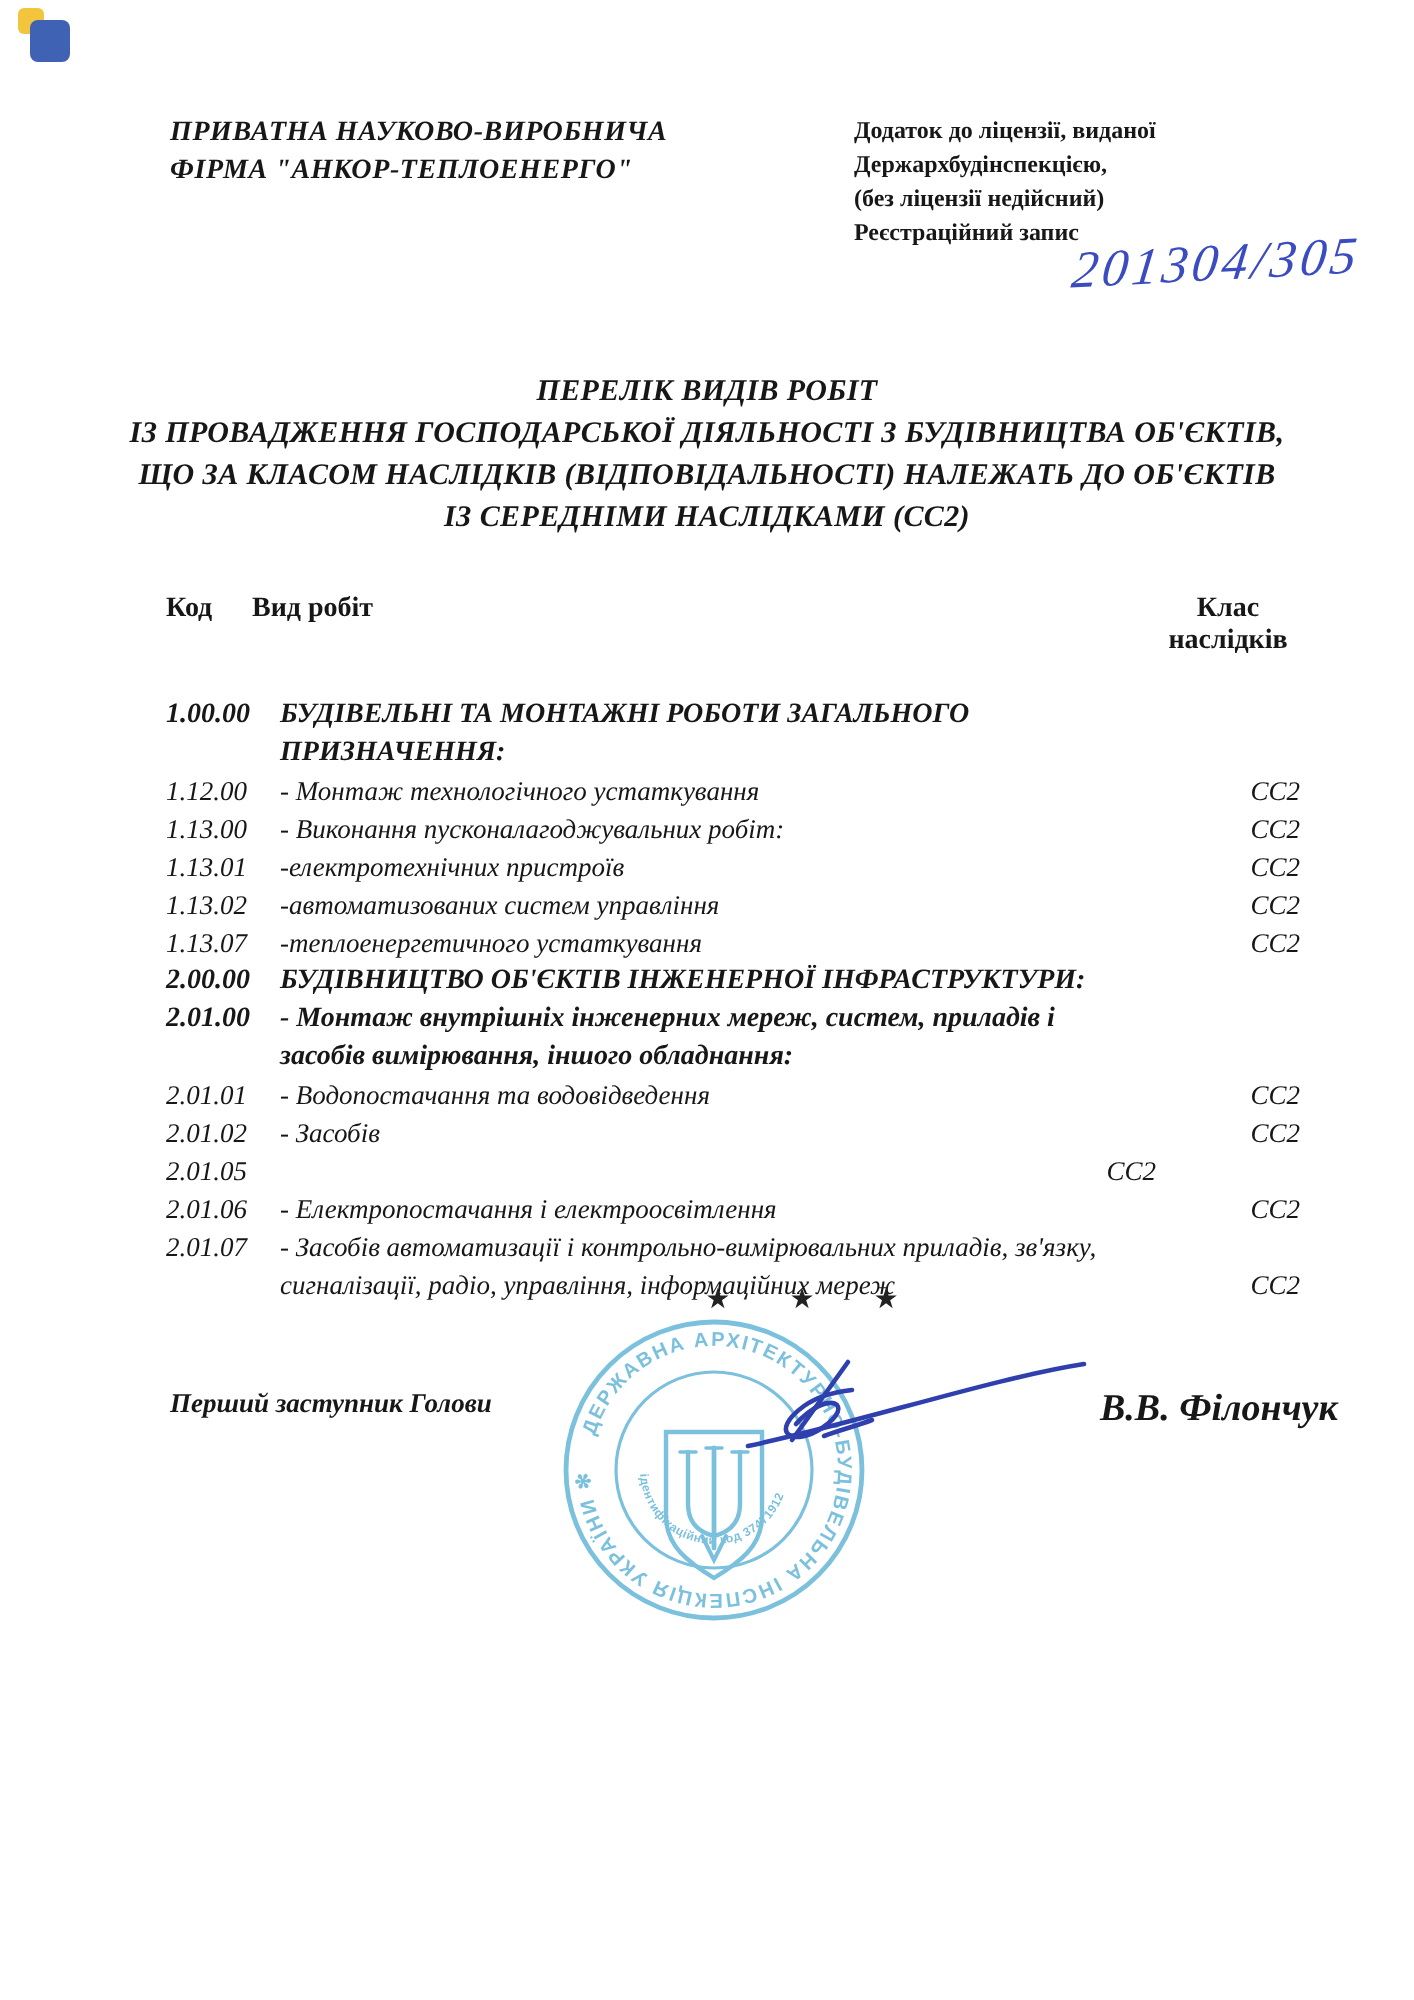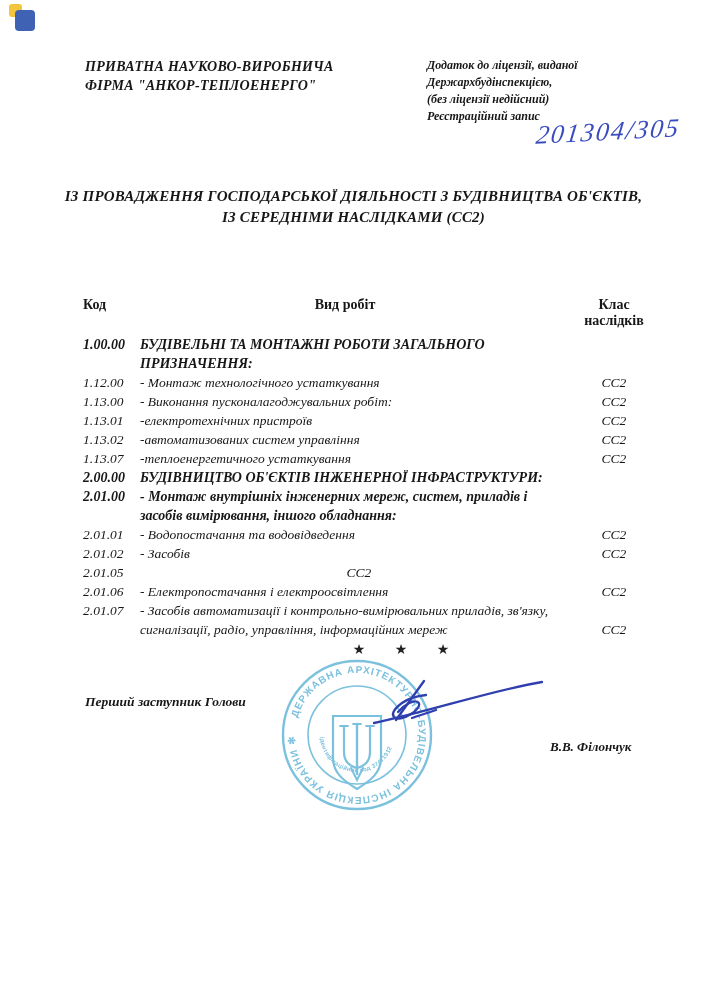--- a/index.html
+++ b/index.html
@@ -17,59 +17,59 @@
 
   
   .firm{
     position:absolute;left:85px;top:57px;width:310px;
     font-weight:bold;font-style:italic;font-size:14px;line-height:19px;letter-spacing:.3px;
   }
 
   
   .license{
     position:absolute;left:427px;top:57px;width:272px;
-    font-weight:bold;font-style:italic;font-size:12px;line-height:17px;
+    font-weight:bold;font-size:12px;line-height:17px;
   }
   .handwritten{
     position:absolute;left:536px;top:116px;width:180px;
     font-style:italic;font-size:26px;letter-spacing:2px;color:#3a4cc0;
     transform:rotate(-3deg) skewX(-10deg);white-space:nowrap;
   }
 
   
   .title{
     position:absolute;left:0;top:186px;width:707px;text-align:center;
     font-weight:bold;font-style:italic;font-size:15px;line-height:21px;letter-spacing:.2px;
   }
 
   
   .table{position:absolute;left:83px;top:297px;width:577px;}
-  .thead{display:grid;grid-template-columns:57px 438px 72px;margin-bottom:6px;}
+  .thead{display:grid;grid-template-columns:57px 438px 72px;margin-bottom:19px;}
   .th{font-weight:bold;font-size:14px;line-height:16px;font-style:normal;}
-  .th-works{text-align:center;transform:translateX(-14px);}
+  .th-works{transform:translateX(-14px);}
   .th-class{text-align:center;}
   .row{
     display:grid;grid-template-columns:57px 438px 72px;
     font-style:italic;font-size:13.5px;line-height:19px;
   }
   .row .c-code{white-space:nowrap;}
   .row .c-desc{padding-right:6px;}
-  .row .c-cls{text-align:center;align-self:end;}
+  .row .c-cls{text-align:right;align-self:end;}
   .row.bold{font-weight:bold;font-size:14px;}
 
   
   .stars{
     position:absolute;left:0;top:641px;width:707px;text-align:center;
     font-size:14px;letter-spacing:13px;color:#222;transform:translateX(54px);
     font-style:normal;
   }
 
   
   .sig-title{position:absolute;left:85px;top:694px;font-weight:bold;font-style:italic;font-size:13.5px;}
-  .sig-name{position:absolute;left:550px;top:694px;font-weight:bold;font-style:italic;font-size:13px;margin-top:45px;}
+  .sig-name{position:absolute;left:550px;top:694px;font-weight:bold;font-style:italic;font-size:19px;}
 
   .stamp{position:absolute;left:272px;top:650px;opacity:.82;}
   .stamp text{font-family:"Liberation Sans",sans-serif;font-weight:bold;}
   .signature{position:absolute;left:372px;top:676px;}
 </style>
 </head>
 <body>
 
 <div class="page">
 
@@ -86,21 +86,23 @@
   <div class="license">
     <div>Додаток до ліцензії, виданої</div>
     <div>Держархбудінспекцією,</div>
     <div>(без ліцензії недійсний)</div>
     <div>Реєстраційний запис</div>
   </div>
 
   <div class="handwritten">201304/305</div>
 
   <div class="title">
+    <div>ПЕРЕЛІК ВИДІВ РОБІТ</div>
     <div>ІЗ ПРОВАДЖЕННЯ ГОСПОДАРСЬКОЇ ДІЯЛЬНОСТІ З БУДІВНИЦТВА ОБ'ЄКТІВ,</div>
+    <div>ЩО ЗА КЛАСОМ НАСЛІДКІВ (ВІДПОВІДАЛЬНОСТІ) НАЛЕЖАТЬ ДО ОБ'ЄКТІВ</div>
     <div>ІЗ СЕРЕДНІМИ НАСЛІДКАМИ (СС2)</div>
   </div>
 
   <div class="table">
     <div class="thead">
       <div class="th">Код</div>
       <div class="th th-works">Вид робіт</div>
       <div class="th th-class">
         <div>Клас</div>
         <div>наслідків</div>

